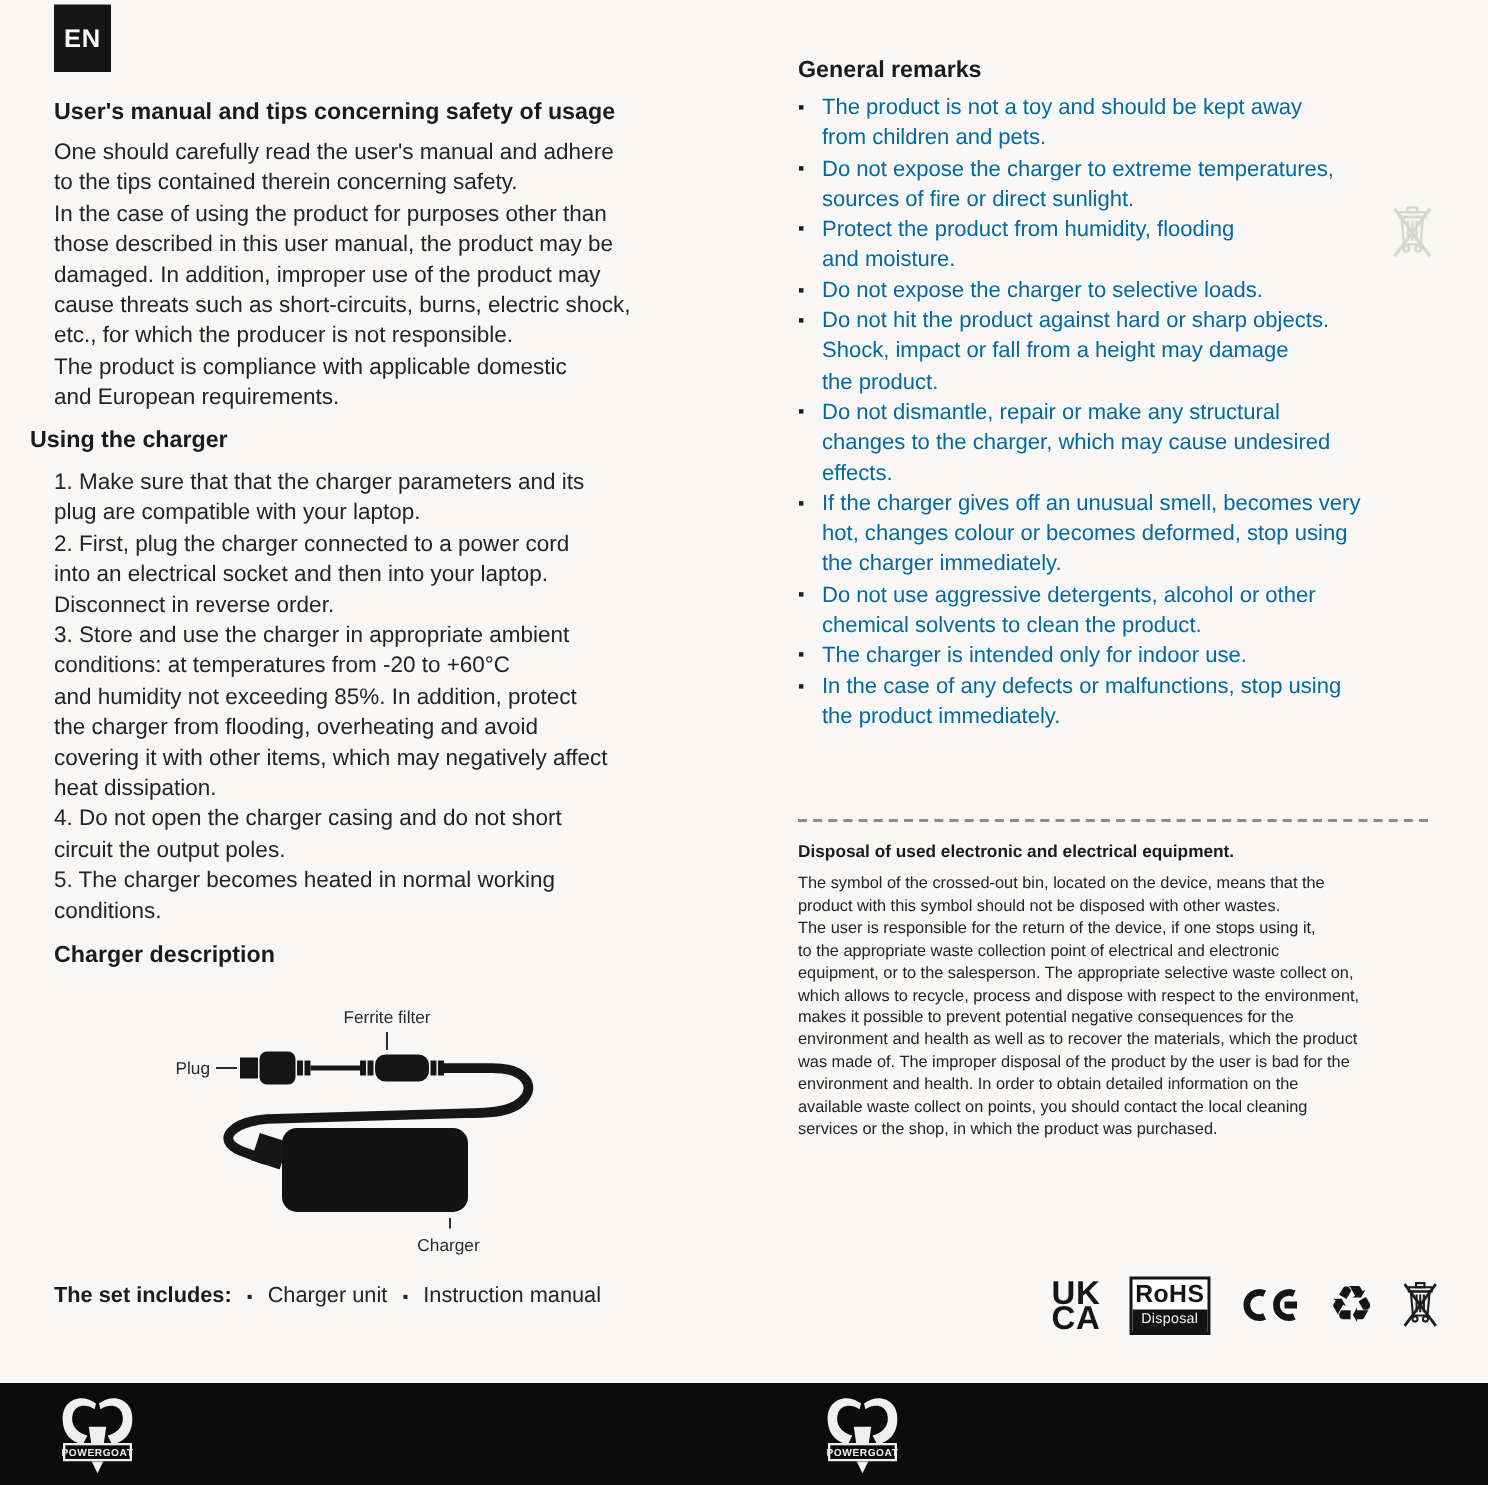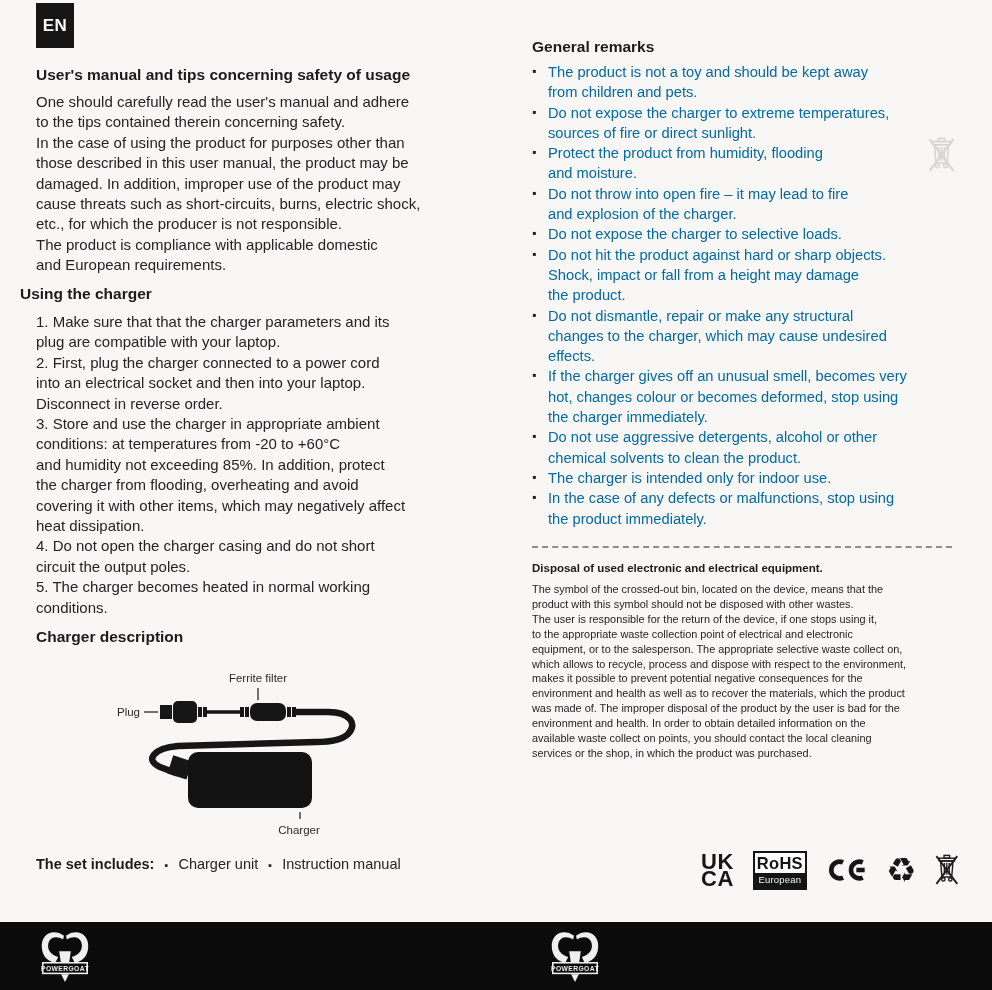--- a/index.html
+++ b/index.html
@@ -104,22 +104,20 @@
   </div>
 
   <div class="h1" style="left:532px;top:38px;">General remarks</div>
   <ul class="remarks-list">
     <li>The product is not a toy and should be kept away
 from children and pets.</li>
     <li>Do not expose the charger to extreme temperatures,
 sources of fire or direct sunlight.</li>
     <li>Protect the product from humidity, flooding
 and moisture.</li>
-    <li>Do not throw into open fire – it may lead to fire
-and explosion of the charger.</li>
     <li>Do not expose the charger to selective loads.</li>
     <li>Do not hit the product against hard or sharp objects.
 Shock, impact or fall from a height may damage
 the product.</li>
     <li>Do not dismantle, repair or make any structural
 changes to the charger, which may cause undesired
 effects.</li>
     <li>If the charger gives off an unusual smell, becomes very
 hot, changes colour or becomes deformed, stop using
 the charger immediately.</li>
@@ -161,21 +159,21 @@
 available waste collect on points, you should contact the local cleaning
 services or the shop, in which the product was purchased.</div>
 
   <div class="marks-row">
     <div class="ukca">
       <div>UK</div>
       <div>CA</div>
     </div>
     <div class="rohs">
       <div class="top">RoHS</div>
-      <div class="bottom">European</div>
+      <div class="bottom">Disposal</div>
     </div>
     <svg width="52" height="34" viewBox="0 0 54 34">
       <g fill="none" stroke="#161616" stroke-width="6">
         <path d="M22.5,7 A11,11 0 1 0 22.5,27"></path>
         <path d="M48.5,7 A11,11 0 1 0 48.5,27"></path>
         <line x1="40" y1="17" x2="51" y2="17"></line>
       </g>
     </svg>
     <div class="recycle">♻</div>
     <svg width="30" height="42" viewBox="0 0 34 46">

